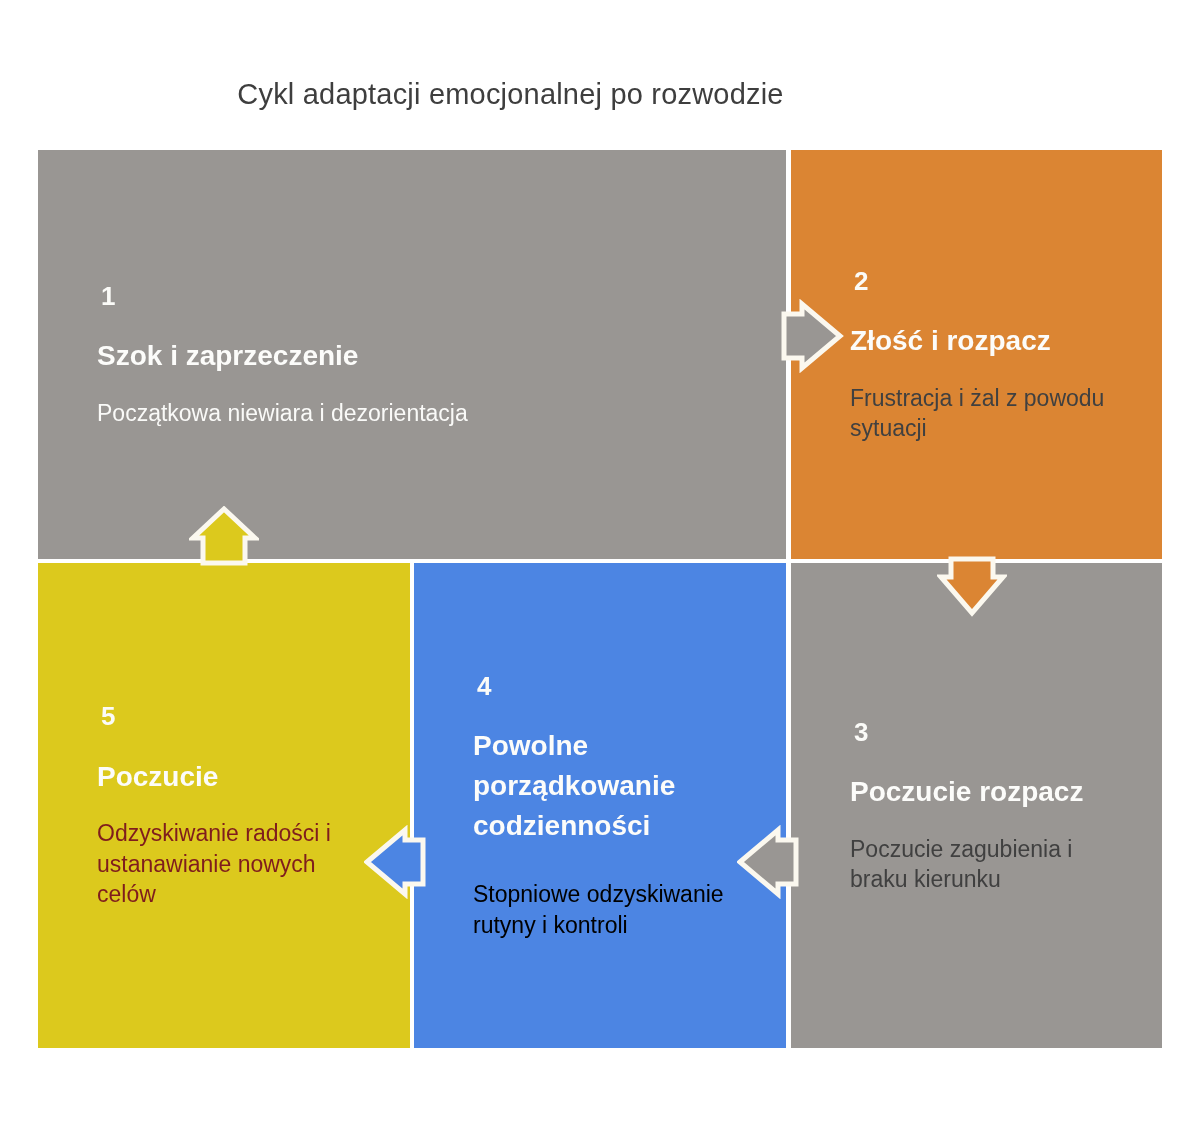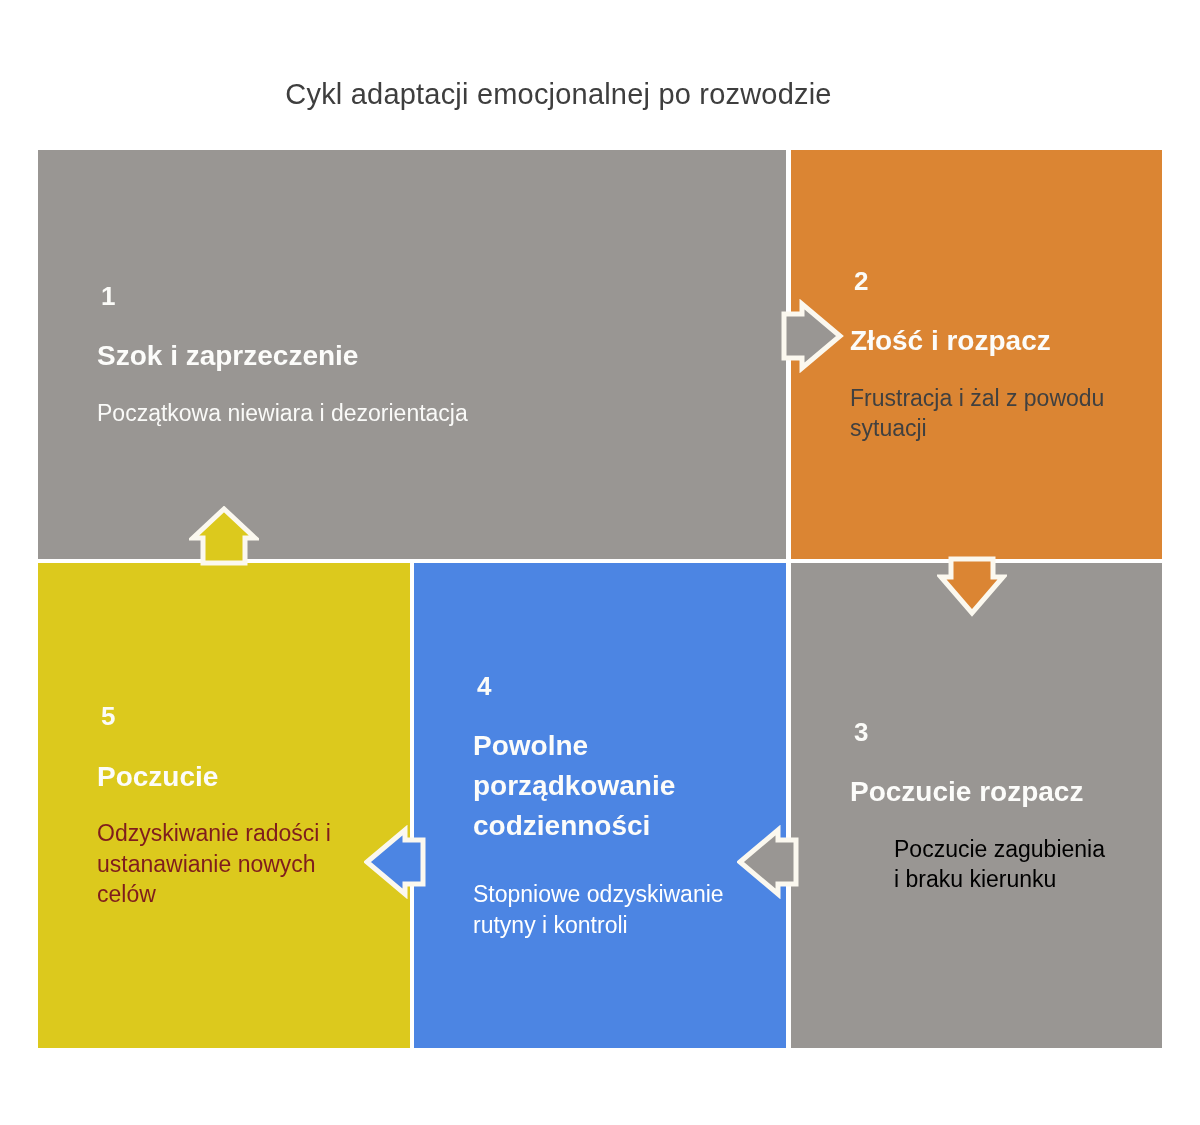--- a/index.html
+++ b/index.html
@@ -10,21 +10,20 @@
     font-family:"Liberation Sans", sans-serif;
     overflow:hidden;
   }
   .main-title{
     position:absolute;
     top:78px;left:0;width:1021px;
     text-align:center;
     font-size:29px;
     font-weight:500;
     letter-spacing:0.2px;
-    padding-left:48px;
   }
   .stage{
     position:absolute;
     box-sizing:border-box;
     display:flex;
     flex-direction:column;
     justify-content:center;
     padding:0 56px 0 59px;
   }
   .stage-num{
@@ -48,22 +47,22 @@
   }
   
   .stage-1{left:38px;top:150px;width:748px;height:409px;}
   .stage-2{left:791px;top:150px;width:371px;height:409px;}
   .stage-3{left:791px;top:563px;width:371px;height:485px;}
   .stage-4{left:414px;top:563px;width:372px;height:485px;}
   .stage-5{left:38px;top:563px;width:372px;height:485px;}
   
   .stage-1 .stage-desc{color:#FAFAF8;}
   .stage-2 .stage-desc{color:#404040;}
-  .stage-3 .stage-desc{color:#000000;margin-left:44px;}
-  .stage-4 .stage-desc{color:#ffffff;margin-top:12px;}
+  .stage-3 .stage-desc{color:#404040;}
+  .stage-4 .stage-desc{color:#000000;margin-top:12px;}
   .stage-5 .stage-desc{color:#7f1d1d;}
   .arrow{
     position:absolute;
     z-index:5;
   }
   .arrow polygon{
     stroke-width:5px;
     stroke-linejoin:miter;
   }
 </style>

